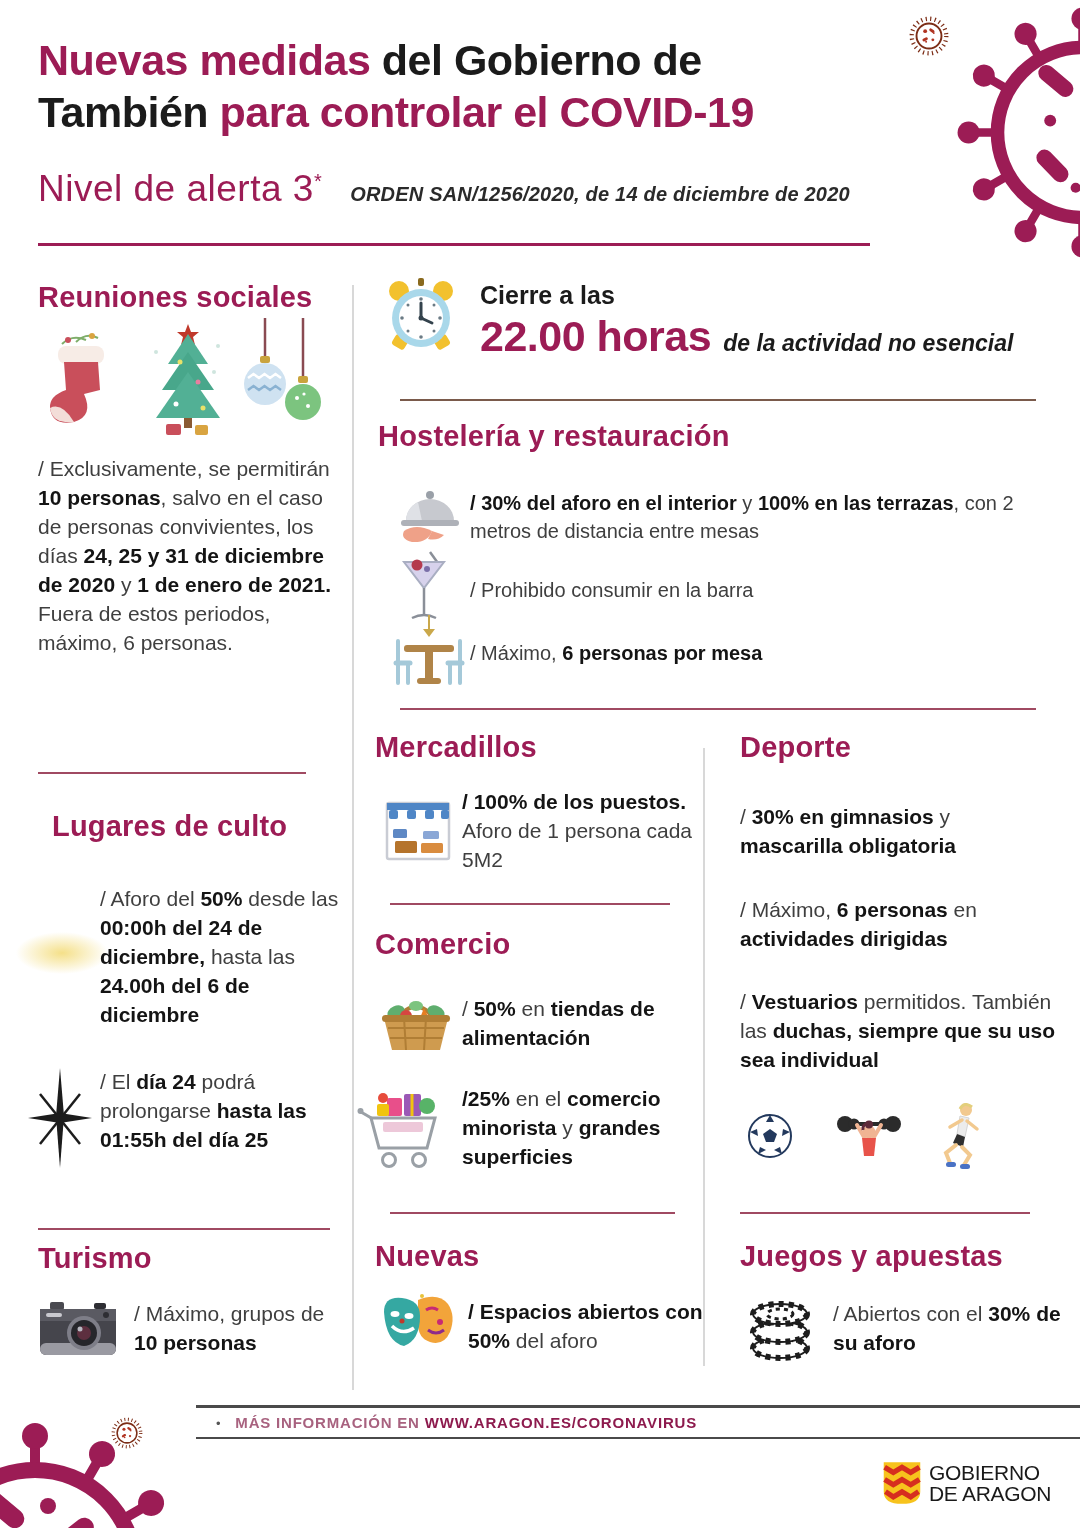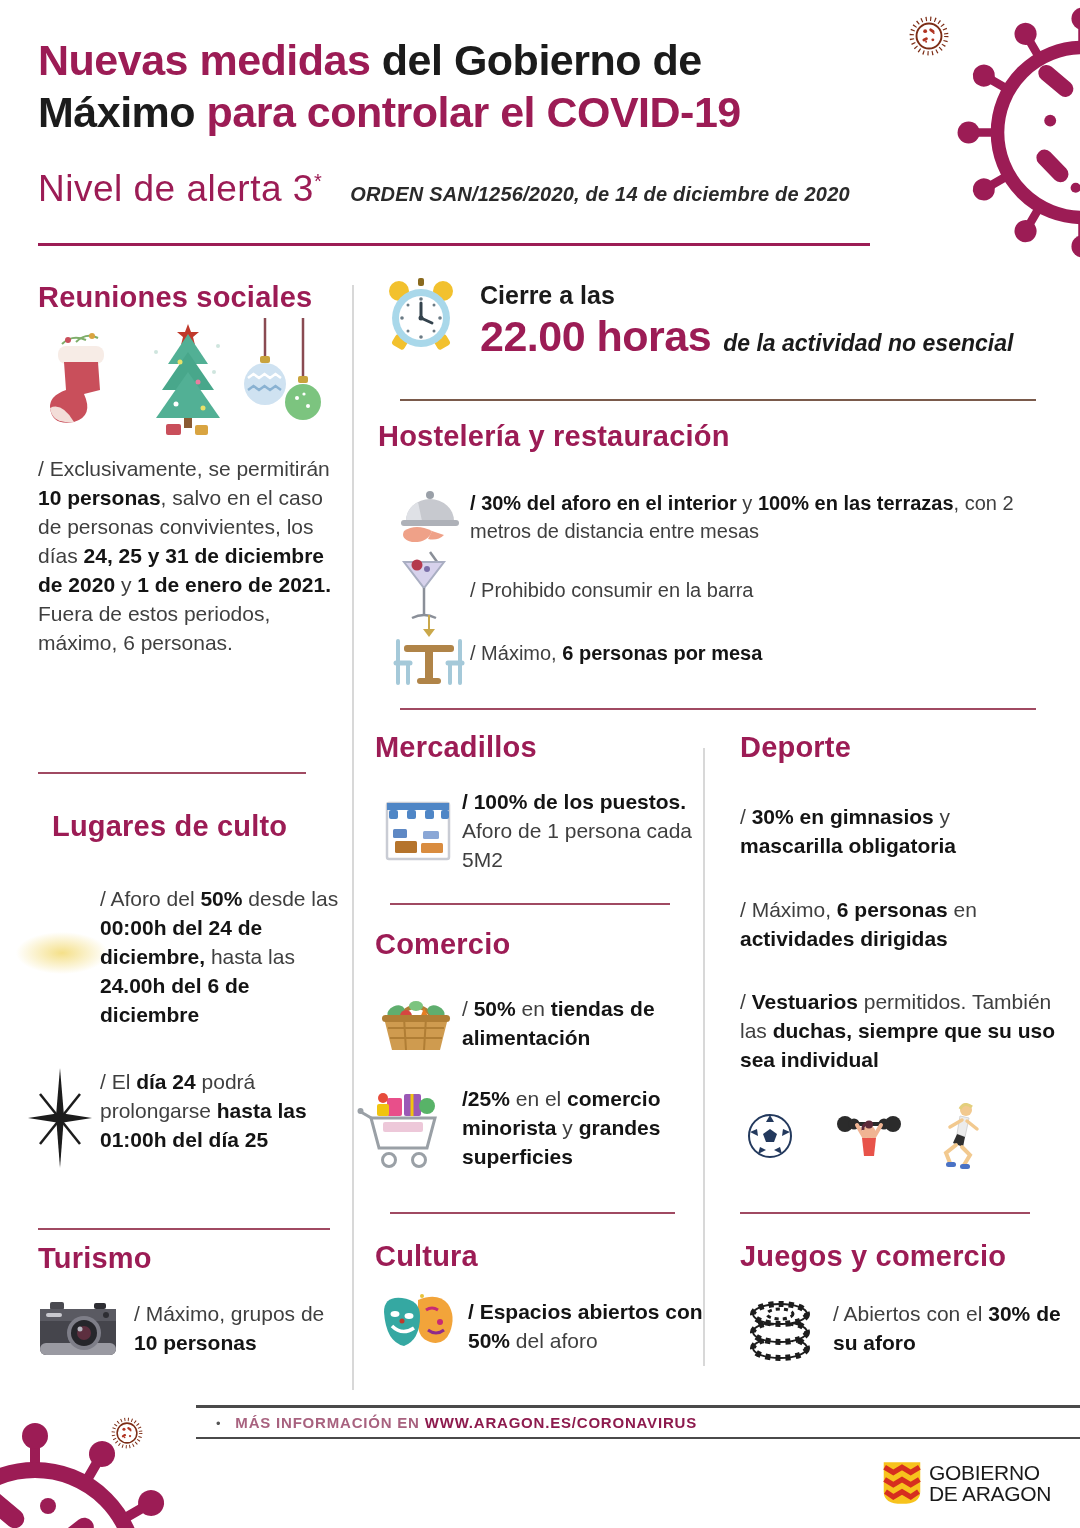--- a/index.html
+++ b/index.html
@@ -139,21 +139,21 @@
           <rect x="36" y="54" width="12" height="6" rx="3" transform="rotate(-30 42 57)"></rect>
           <circle cx="60" cy="44" r="2"></circle>
           <circle cx="44" cy="62" r="2"></circle>
         </g>
       </symbol>
     </defs>
   </svg>
 
   <h1 class="abs main-title" style="left:38px;top:34px;width:870px;">
     <div><span class="b m">Nuevas medidas</span><span> del Gobierno de</span></div>
-    <div><span>Máximo </span><span class="b m">para controlar el COVID-19</span></div>
+    <div><span>También </span><span class="b m">para controlar el COVID-19</span></div>
   </h1>
 
   <div class="abs alert-row" style="left:38px;top:168px;">
     <div class="alert-level"><span>Nivel de alerta 3</span><sup>*</sup></div>
     <div class="order-ref">ORDEN SAN/1256/2020, de 14 de diciembre de 2020</div>
   </div>
 
   <div class="rule" style="left:38px;top:243px;width:832px;height:3px;background:var(--maroon);"></div>
 
   <svg class="abs" style="left:955px;top:5px;color:var(--maroon);" width="255" height="255">
@@ -218,21 +218,21 @@
   <div class="body" style="left:100px;top:885px;width:248px;"><span>/ Aforo del </span><span class="b">50%</span><span>  desde las </span><span class="b">00:00h del 24 de diciembre,</span><span> hasta las </span><span class="b">24.00h del 6 de diciembre</span></div>
 
   <svg class="abs" style="left:24px;top:1068px;" width="72" height="100" viewBox="0 0 72 100">
     <polygon points="36,0 40,48 36,100 32,48" fill="#1c1c1c"></polygon>
     <polygon points="4,50 36,45 68,50 36,55" fill="#1c1c1c"></polygon>
     <g stroke="#1c1c1c" stroke-width="2.5">
         <line x1="16" y1="26" x2="56" y2="76"></line>
         <line x1="56" y1="26" x2="16" y2="76"></line>
       </g>
   </svg>
-  <div class="body" style="left:100px;top:1068px;width:252px;"><span>/ El </span><span class="b">día 24</span><span> podrá prolongarse </span><span class="b">hasta las 01:00h del día 25</span></div>
+  <div class="body" style="left:100px;top:1068px;width:252px;"><span>/ El </span><span class="b">día 24</span><span> podrá prolongarse </span><span class="b">hasta las 01:55h del día 25</span></div>
 
   <div class="rule" style="left:38px;top:1228px;width:292px;height:2px;background:var(--rule-maroon);"></div>
 
   <h2 class="stitle" style="left:38px;top:1242px;">Turismo</h2>
 
   <svg class="abs" style="left:38px;top:1300px;" width="80" height="58" viewBox="0 0 80 58">
     <rect x="12" y="2" width="14" height="8" rx="2" fill="#4a4a50"></rect>
     <rect x="56" y="3" width="12" height="6" rx="2" fill="#2e2e33"></rect>
     <rect x="2" y="9" width="76" height="46" rx="6" fill="#45454c"></rect>
     <rect x="2" y="9" width="76" height="12" fill="#5a5a62"></rect>
@@ -375,21 +375,21 @@
     <path d="M14 32 L78 32 L70 62 L22 62 Z" fill="none" stroke="#9aa0a6" stroke-width="3"></path>
     <line x1="4" y1="26" x2="16" y2="33" stroke="#9aa0a6" stroke-width="3"></line>
     <circle cx="3.5" cy="25" r="3" fill="#9aa0a6"></circle>
     <circle cx="32" cy="74" r="6.5" fill="none" stroke="#9aa0a6" stroke-width="3"></circle>
     <circle cx="62" cy="74" r="6.5" fill="none" stroke="#9aa0a6" stroke-width="3"></circle>
   </svg>
   <div class="body" style="left:462px;top:1085px;width:255px;"><span class="b">/</span><span class="b">25%</span><span> en el </span><span class="b">comercio minorista</span><span> y </span><span class="b">grandes superficies</span></div>
 
   <div class="rule" style="left:390px;top:1212px;width:285px;height:2px;background:var(--rule-maroon);"></div>
 
-  <h2 class="stitle" style="left:375px;top:1240px;">Cultura</h2>
+  <h2 class="stitle" style="left:375px;top:1240px;">Nuevas</h2>
 
   <svg class="abs" style="left:378px;top:1290px;" width="82" height="72" viewBox="0 0 82 72">
     <path d="M40 10 Q60 2 70 14 Q78 26 72 42 Q66 56 52 52 Q40 48 40 34 Z" fill="#f2a43a"></path>
     <path d="M48 20 q6 -4 12 0" stroke="#c82a74" stroke-width="3" fill="none"></path>
     <circle cx="62" cy="32" r="3" fill="#c82a74"></circle>
     <path d="M50 40 q8 6 16 0" stroke="#8e2a8a" stroke-width="3" fill="none"></path>
     <path d="M6 22 Q6 6 24 8 Q42 10 42 26 Q42 50 26 56 Q8 52 6 22 Z" fill="#35a8a2"></path>
     <ellipse cx="17" cy="24" rx="4.5" ry="3" fill="#ffffff"></ellipse>
     <ellipse cx="31" cy="26" rx="4.5" ry="3" fill="#ffffff"></ellipse>
     <path d="M14 36 Q24 46 36 38" stroke="#ffffff" stroke-width="3.5" fill="none"></path>
@@ -436,21 +436,21 @@
     <line x1="31" y1="18" x2="41" y2="26" stroke="#f2c98f" stroke-width="3.5" stroke-linecap="round"></line>
     <path d="M21 31 L29 34 L27 44 L17 40 Z" fill="#2f2f2f"></path>
     <path d="M20 42 L10 50 L14 60" stroke="#f2c98f" stroke-width="4" fill="none" stroke-linecap="round"></path>
     <path d="M26 44 L34 52 L28 62" stroke="#f2c98f" stroke-width="4" fill="none" stroke-linecap="round"></path>
     <rect x="10" y="59" width="10" height="5" rx="2.5" fill="#4a72c4"></rect>
     <rect x="24" y="61" width="10" height="5" rx="2.5" fill="#4a72c4"></rect>
   </svg>
 
   <div class="rule" style="left:740px;top:1212px;width:290px;height:2px;background:var(--rule-maroon);"></div>
 
-  <h2 class="stitle" style="left:740px;top:1240px;">Juegos y comercio</h2>
+  <h2 class="stitle" style="left:740px;top:1240px;">Juegos y apuestas</h2>
 
   <svg class="abs" style="left:746px;top:1298px;" width="68" height="64" viewBox="0 0 68 64">
     <ellipse cx="34" cy="50" rx="27" ry="10" fill="#ffffff" stroke="#1d1d1d" stroke-width="2"></ellipse>
     <ellipse cx="34" cy="50" rx="27" ry="10" fill="none" stroke="#1d1d1d" stroke-width="6" stroke-dasharray="5 5"></ellipse>
     <ellipse cx="34" cy="34" rx="27" ry="10" fill="#ffffff" stroke="#1d1d1d" stroke-width="2"></ellipse>
     <ellipse cx="34" cy="34" rx="27" ry="10" fill="none" stroke="#1d1d1d" stroke-width="6" stroke-dasharray="5 5"></ellipse>
     <ellipse cx="34" cy="16" rx="27" ry="10" fill="#ffffff" stroke="#1d1d1d" stroke-width="2"></ellipse>
     <ellipse cx="34" cy="16" rx="27" ry="10" fill="none" stroke="#1d1d1d" stroke-width="6" stroke-dasharray="5 5"></ellipse>
     <ellipse cx="34" cy="16" rx="13" ry="5" fill="none" stroke="#1d1d1d" stroke-width="3" stroke-dasharray="4 4"></ellipse>
   </svg>

